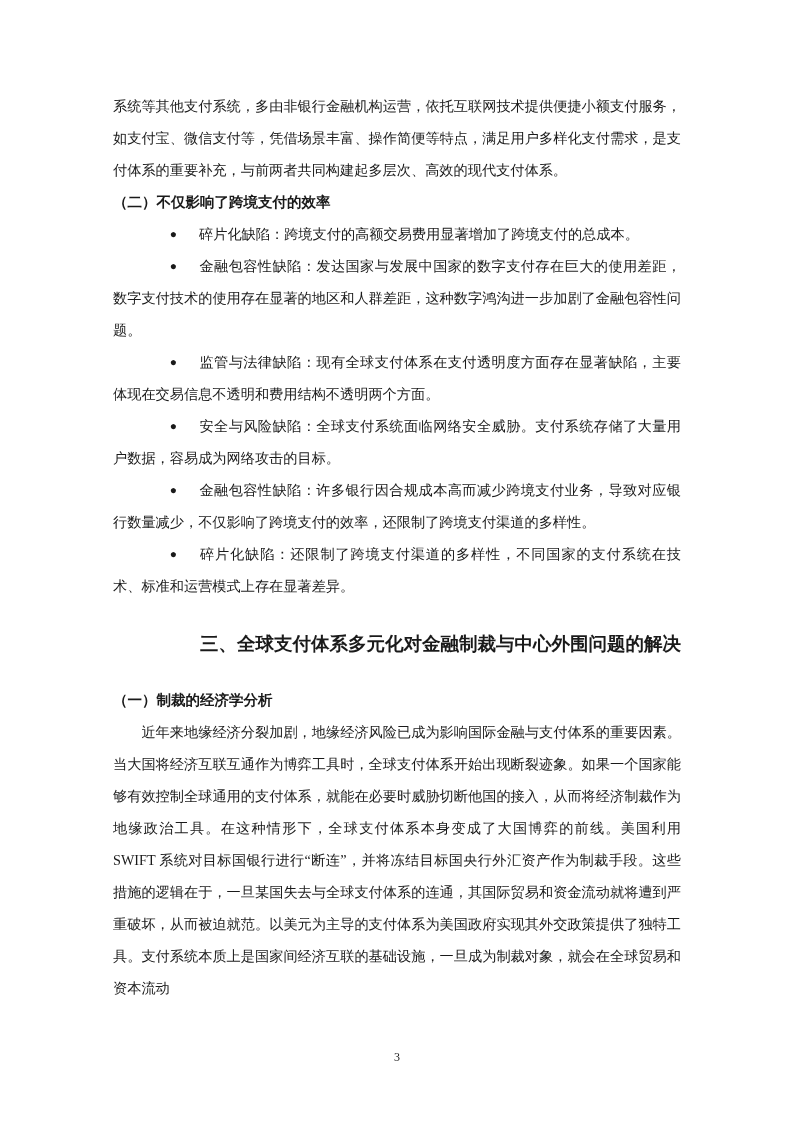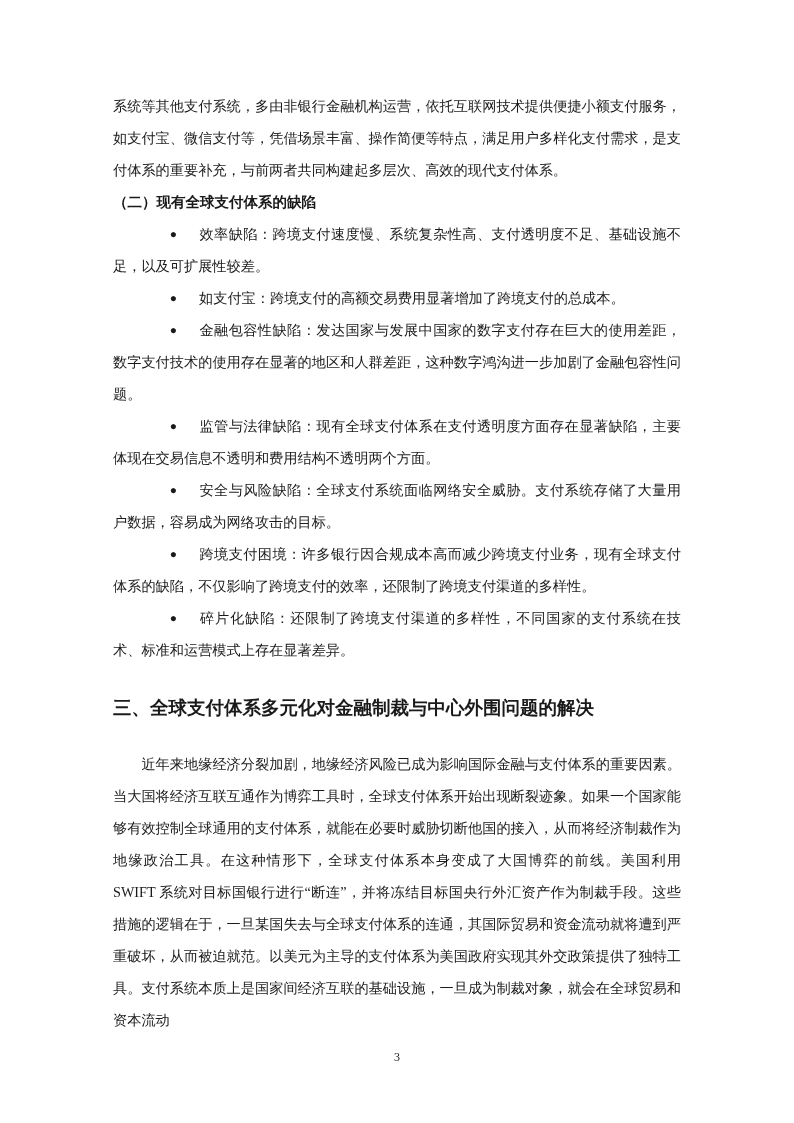--- a/index.html
+++ b/index.html
@@ -32,21 +32,21 @@
     font-weight: bold;
     font-size: 14.5px;
     line-height: 32px;
   }
   .h1 {
     margin: 26px 0 24px 0;
     font-family: "Liberation Sans", "DejaVu Sans", sans-serif;
     font-weight: bold;
     font-size: 18.5px;
     line-height: 32px;
-    text-align: left;
+    text-align: right;
   }
   .marker {
     display: inline-block;
     margin-right: 22px;
     font-size: 12px;
     vertical-align: 1px;
   }
   .page-number {
     position: absolute;
     left: 0;
@@ -60,38 +60,38 @@
   }
 </style>
 </head>
 <body>
 
 <div class="page">
   <div class="content">
 
     <p class="body">系统等其他支付系统，多由非银行金融机构运营，依托互联网技术提供便捷小额支付服务，如支付宝、微信支付等，凭借场景丰富、操作简便等特点，满足用户多样化支付需求，是支付体系的重要补充，与前两者共同构建起多层次、高效的现代支付体系。</p>
 
-    <h3 class="h2">（二）现有全球支付体系的缺陷</h3>
+    <h3 class="h2">（二）不仅影响了跨境支付的效率</h3>
 
-    <p class="body indent"><span class="marker">●</span><span>效率缺陷：跨境支付速度慢、系统复杂性高、支付透明度不足、基础设施不足，以及可扩展性较差。</span></p>
 
-    <p class="body indent"><span class="marker">●</span><span>如支付宝：跨境支付的高额交易费用显著增加了跨境支付的总成本。</span></p>
+    <p class="body indent"><span class="marker">●</span><span>碎片化缺陷：跨境支付的高额交易费用显著增加了跨境支付的总成本。</span></p>
 
     <p class="body indent"><span class="marker">●</span><span>金融包容性缺陷：发达国家与发展中国家的数字支付存在巨大的使用差距，数字支付技术的使用存在显著的地区和人群差距，这种数字鸿沟进一步加剧了金融包容性问题。</span></p>
 
     <p class="body indent"><span class="marker">●</span><span>监管与法律缺陷：现有全球支付体系在支付透明度方面存在显著缺陷，主要体现在交易信息不透明和费用结构不透明两个方面。</span></p>
 
     <p class="body indent"><span class="marker">●</span><span>安全与风险缺陷：全球支付系统面临网络安全威胁。支付系统存储了大量用户数据，容易成为网络攻击的目标。</span></p>
 
-    <p class="body indent"><span class="marker">●</span><span>跨境支付困境：许多银行因合规成本高而减少跨境支付业务，现有全球支付体系的缺陷，不仅影响了跨境支付的效率，还限制了跨境支付渠道的多样性。</span></p>
+    <p class="body indent"><span class="marker">●</span><span>金融包容性缺陷：许多银行因合规成本高而减少跨境支付业务，导致对应银行数量减少，不仅影响了跨境支付的效率，还限制了跨境支付渠道的多样性。</span></p>
 
     <p class="body indent"><span class="marker">●</span><span>碎片化缺陷：还限制了跨境支付渠道的多样性，不同国家的支付系统在技术、标准和运营模式上存在显著差异。</span></p>
 
     <h2 class="h1">三、全球支付体系多元化对金融制裁与中心外围问题的解决</h2>
 
+    <h3 class="h2">（一）制裁的经济学分析</h3>
 
 
     <p class="body indent">近年来地缘经济分裂加剧，地缘经济风险已成为影响国际金融与支付体系的重要因素。当大国将经济互联互通作为博弈工具时，全球支付体系开始出现断裂迹象。如果一个国家能够有效控制全球通用的支付体系，就能在必要时威胁切断他国的接入，从而将经济制裁作为地缘政治工具。在这种情形下，全球支付体系本身变成了大国博弈的前线。美国利用 SWIFT 系统对目标国银行进行“断连”，并将冻结目标国央行外汇资产作为制裁手段。这些措施的逻辑在于，一旦某国失去与全球支付体系的连通，其国际贸易和资金流动就将遭到严重破坏，从而被迫就范。以美元为主导的支付体系为美国政府实现其外交政策提供了独特工具。支付系统本质上是国家间经济互联的基础设施，一旦成为制裁对象，就会在全球贸易和资本流动</p>
 
   </div>
 
   <div class="page-number">3</div>
 </div>
 
 </body></html>

